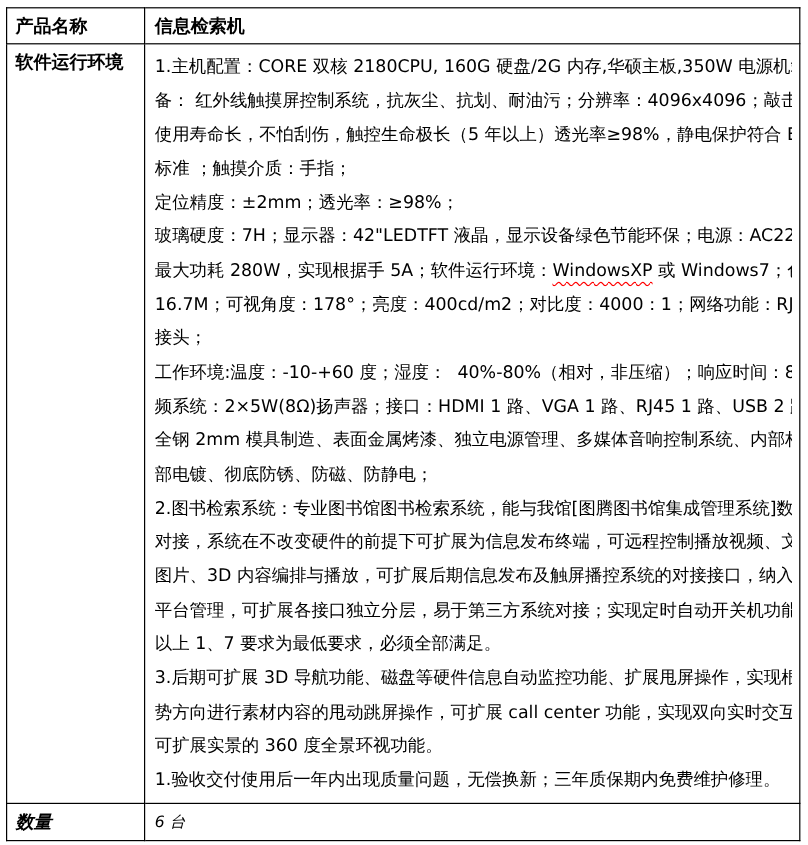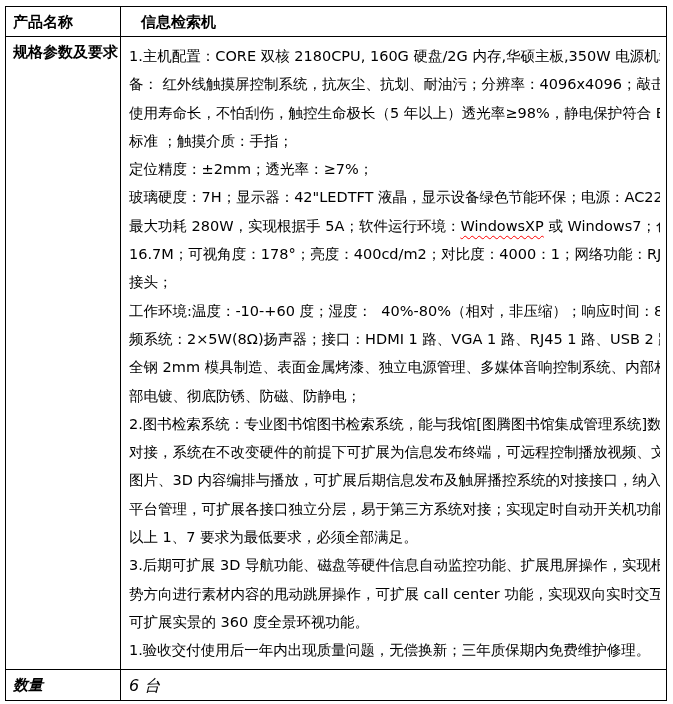--- a/index.html
+++ b/index.html
@@ -42,39 +42,39 @@
     font-weight: bold;
     font-size: 15px;
     padding: 6px 6px 4px 7px;
     line-height: 19px;
     white-space: nowrap;
     overflow: hidden;
   }
   .title-cell {
     font-weight: bold;
     font-size: 15px;
-    padding: 6px 8px 4px 20px;
+    padding: 6px 8px 4px 8px;
     line-height: 19px;
     overflow: hidden;
   }
   tr.row-product { height: 14px; }
   tr.row-qty { height: 31px; font-style: italic; }
   .spec-cell {
     font-size: 14.5px;
     padding: 5px 6px 4px 8px;
     overflow: hidden;
   }
   .spec-line {
     line-height: 28.3px;
     height: 28.3px;
     white-space: pre;
     overflow: hidden;
   }
   .qty-cell {
-    font-size: 16px;
+    font-size: 13px;
     font-weight: normal;
     padding: 6px 8px 4px 8px;
     line-height: 19px;
     overflow: hidden;
   }
   .squiggle {
     text-decoration-line: underline;
     text-decoration-style: wavy;
     text-decoration-color: var(--squiggle);
     text-decoration-thickness: 1px;
@@ -89,28 +89,28 @@
     <colgroup>
       <col class="c-label">
       <col>
     </colgroup>
     <tbody>
         <tr class="row-product">
       <td class="label-cell">产品名称</td>
       <td class="title-cell">信息检索机</td>
     </tr>
     <tr class="row-spec">
-      <td class="label-cell">规格参数及要求</td>
+      <td class="label-cell">软件运行环境</td>
       <td class="spec-cell">
         <div>
               <div class="spec-line">1.主机配置：CORE 双核 2180CPU, 160G 硬盘/2G 内存,华硕主板,350W 电源机箱；输入设</div>
               <div class="spec-line">备： 红外线触摸屏控制系统，抗灰尘、抗划、耐油污；分辨率：4096x4096；敲击寿命：</div>
               <div class="spec-line">使用寿命长，不怕刮伤，触控生命极长（5 年以上）透光率≥98%，静电保护符合 EN6100</div>
               <div class="spec-line">标准 ；触摸介质：手指；</div>
-              <div class="spec-line">定位精度：±2mm；透光率：≥7%；</div>
+              <div class="spec-line">定位精度：±2mm；透光率：≥98%；</div>
               <div class="spec-line">玻璃硬度：7H；显示器：42"LEDTFT 液晶，显示设备绿色节能环保；电源：AC220V±10%,50Hz</div>
               <div class="spec-line"><span>最大功耗 280W，实现根据手 5A；软件运行环境：</span><span class="squiggle">WindowsXP</span><span> 或 Windows7；色彩深度：</span></div>
               <div class="spec-line">16.7M；可视角度：178°；亮度：400cd/m2；对比度：4000：1；网络功能：RJ45、网络</div>
               <div class="spec-line">接头；</div>
               <div class="spec-line">工作环境:温度：-10-+60 度；湿度：  40%-80%（相对，非压缩）；响应时间：8ms；音</div>
               <div class="spec-line">频系统：2×5W(8Ω)扬声器；接口：HDMI 1 路、VGA 1 路、RJ45 1 路、USB 2 路；机柜：</div>
               <div class="spec-line">全钢 2mm 模具制造、表面金属烤漆、独立电源管理、多媒体音响控制系统、内部构件全</div>
               <div class="spec-line">部电镀、彻底防锈、防磁、防静电；</div>
               <div class="spec-line">2.图书检索系统：专业图书馆图书检索系统，能与我馆[图腾图书馆集成管理系统]数据</div>
               <div class="spec-line">对接，系统在不改变硬件的前提下可扩展为信息发布终端，可远程控制播放视频、文字、</div>

